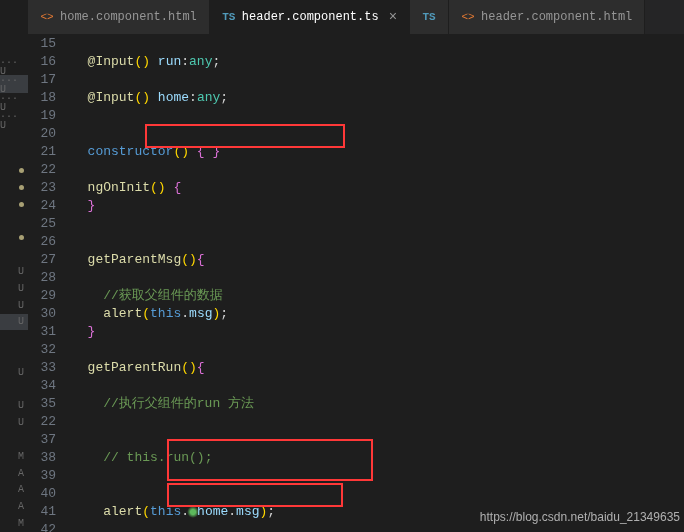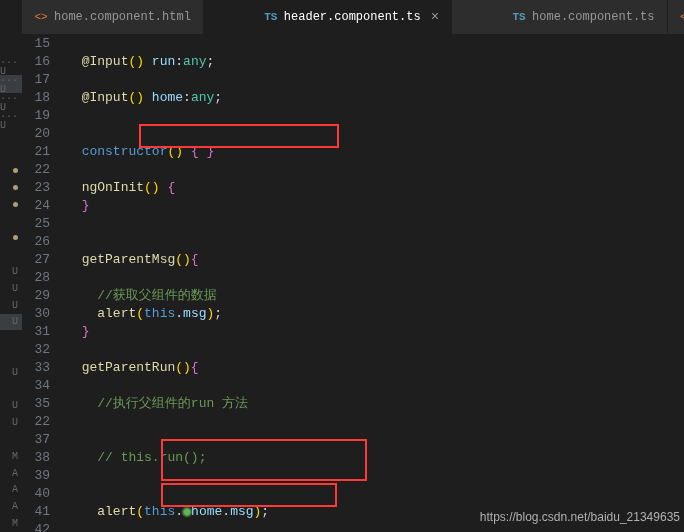--- a/index.html
+++ b/index.html
@@ -49,21 +49,21 @@
   gap: 6px;
   font-size: 12px;
   color: #969696;
   background: #2d2d2d;
   border-right: 1px solid #1e1e1e;
   cursor: pointer;
 }
 .tab.active { background: #1e1e1e; color: #fff; }
 .tab-icon { font-size: 11px; width: 14px; text-align: center; }
 .tab-icon.html { color: #e37933; }
-.tab-icon.ts { color: #519aba; font-weight: bold; margin-left: 48px; }
+.tab-icon.ts { color: #519aba; font-weight: bold; }
 .tab-close { color: #969696; font-size: 14px; margin-left: 4px; }
 .editor { flex: 1; display: flex; background: #1e1e1e; overflow: hidden; position: relative; }
 .gutter {
   width: 44px;
   text-align: right;
   padding-right: 16px;
   color: #6e7681;
   font-size: 13px;
   user-select: none;
 }
@@ -185,21 +185,20 @@
           <span class="tab-icon html">&lt;&gt;</span>
           <span>home.component.html</span>
         </div>
         <div class="tab active">
           <span class="tab-icon ts">TS</span>
           <span>header.component.ts</span>
           <span class="tab-close">×</span>
         </div>
         <div class="tab">
           <span class="tab-icon ts">TS</span>
-          <span>home.component.ts</span>
         </div>
         <div class="tab">
           <span class="tab-icon html">&lt;&gt;</span>
           <span>header.component.html</span>
         </div>
       </div>
     <div class="editor">
       <div class="gutter" id="gutter">
           <div class="line">15</div>
           <div class="line">16</div>

